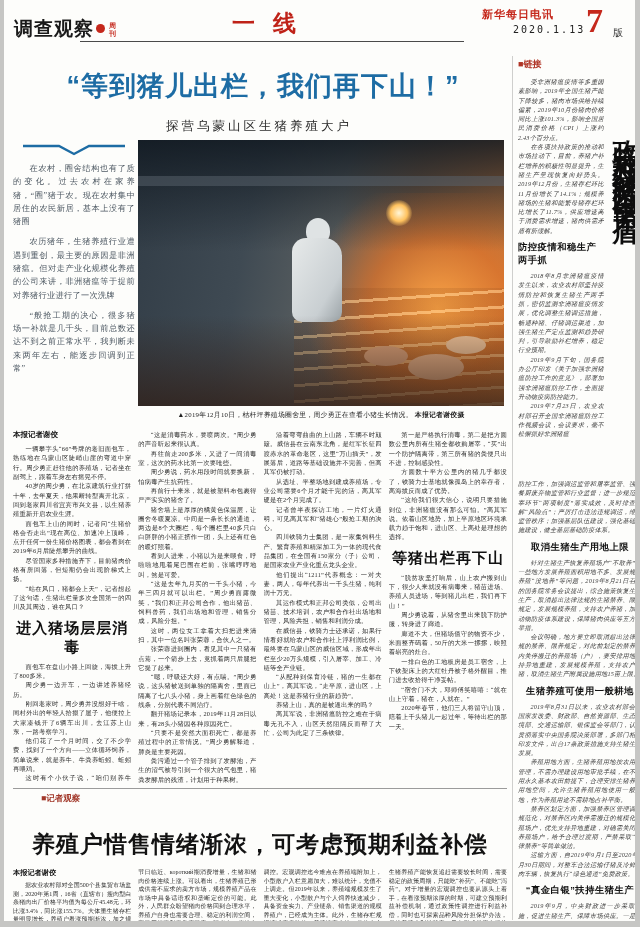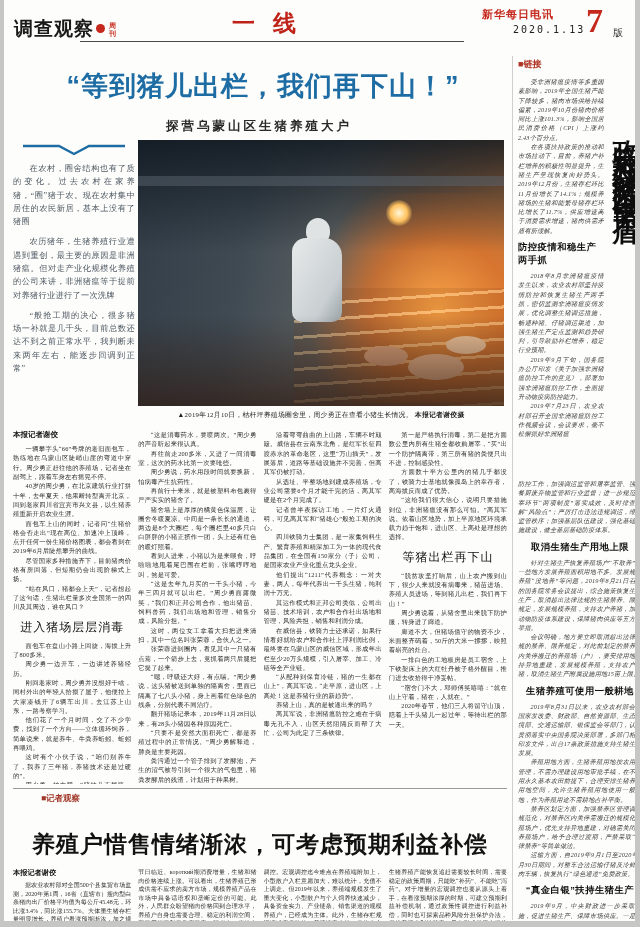--- a/index.html
+++ b/index.html
@@ -61,28 +61,28 @@
   .caption{position:absolute;left:134px;top:410px;width:366px;font-size:6.8px;color:#222;
      text-align:center;letter-spacing:.3px;}
   .caption b{font-weight:bold;}
 
   
   .feat-cols{position:absolute;left:9px;top:430px;width:494px;height:354px;display:flex;gap:7px;overflow:hidden;}
   .fcol{flex:1 1 0;overflow:hidden;}
   .fcol p,.scol p{margin:0;font-size:6.3px;line-height:1.48;color:#2c2c2c;text-align:justify;
      text-indent:2em;letter-spacing:.2px;}
   .fcol p.cont,.scol p.cont{text-indent:0;}
-  .fcol h4{margin:7px 0 5px 0;font-size:12px;text-align:center;color:#111;
-     font-family:"Liberation Sans",sans-serif;font-weight:normal;letter-spacing:1px;}
+  .fcol h4{margin:7px 0 5px 0;font-size:15px;text-align:center;color:#111;
+     font-family:"Liberation Sans",sans-serif;font-weight:bold;letter-spacing:1px;}
   .fcol h5{margin:0 0 4px 0;font-size:7.5px;color:#111;font-weight:bold;}
 
   
   .observer{position:absolute;left:9px;top:788px;width:494px;height:132px;border-top:1px solid #9b9b9b;}
   .obs-tag{margin:4px 0 0 0;font-size:8.5px;font-weight:bold;color:#a2382a;
-     font-family:Liberation Mono, monospace;padding-left:28px;}
+     font-family:Liberation Sans, sans-serif;padding-left:28px;}
   .obs-headline{margin:24px 0 8px 0;text-align:center;font-size:23px;font-weight:bold;color:#121212;
      letter-spacing:1px;font-family:"Liberation Serif",serif;}
   .obs-cols{display:flex;gap:7px;height:66px;overflow:hidden;}
   .ocol{flex:1 1 0;overflow:hidden;}
   .ocol p{margin:0;font-size:6px;line-height:1.42;color:#2c2c2c;text-align:justify;text-indent:2em;}
   .ocol p.cont{text-indent:0;}
   .ocol h5{margin:0 0 3px 0;font-size:7.2px;color:#111;font-weight:bold;}
 
   
   .sidebar{position:absolute;left:508px;top:56px;width:124px;height:864px;overflow:hidden;
@@ -113,21 +113,21 @@
     </div>
     <div class="edition">一线</div>
     <div class="mast-rule"></div>
     <div class="paper-name">新华每日电讯</div>
     <div class="paper-date">2020.1.13</div>
     <div class="page-num">7</div>
     <div class="page-num-label">版</div>
   </header>
 
   <h1 class="feat-headline" style="margin:4px;">“等到猪儿出栏，我们再下山！”</h1>
-  <h2 class="feat-subtitle" style="margin:0;font-weight:bold;">探营乌蒙山区生猪养殖大户</h2>
+  <h2 class="feat-subtitle" style="margin:0;font-weight:normal;">探营乌蒙山区生猪养殖大户</h2>
 
   <aside class="intro">
     <svg class="chev" width="110" height="14" viewBox="0 0 110 14">
       <path d="M4 4 L40 4 L55 12 L70 4 L106 4" fill="none" stroke="#1d6ca4" stroke-width="2.4"></path>
     </svg>
     <div>
         <p>在农村，圈舍结构也有了质的变化。过去农村在家养猪，“圈”猪于农。现在农村集中居住的农民新居，基本上没有了猪圈</p>
         <p>农历猪年，生猪养殖行业遭遇到重创，最主要的原因是非洲猪瘟。但对走产业化规模化养殖的公司来讲，非洲猪瘟等于提前对养猪行业进行了一次洗牌</p>
         <p>“般抢工期的决心，很多猪场一补就是几千头，目前总数还达不到之前正常水平，我判断未来两年左右，能逐步回调到正常”</p>
       </div>

